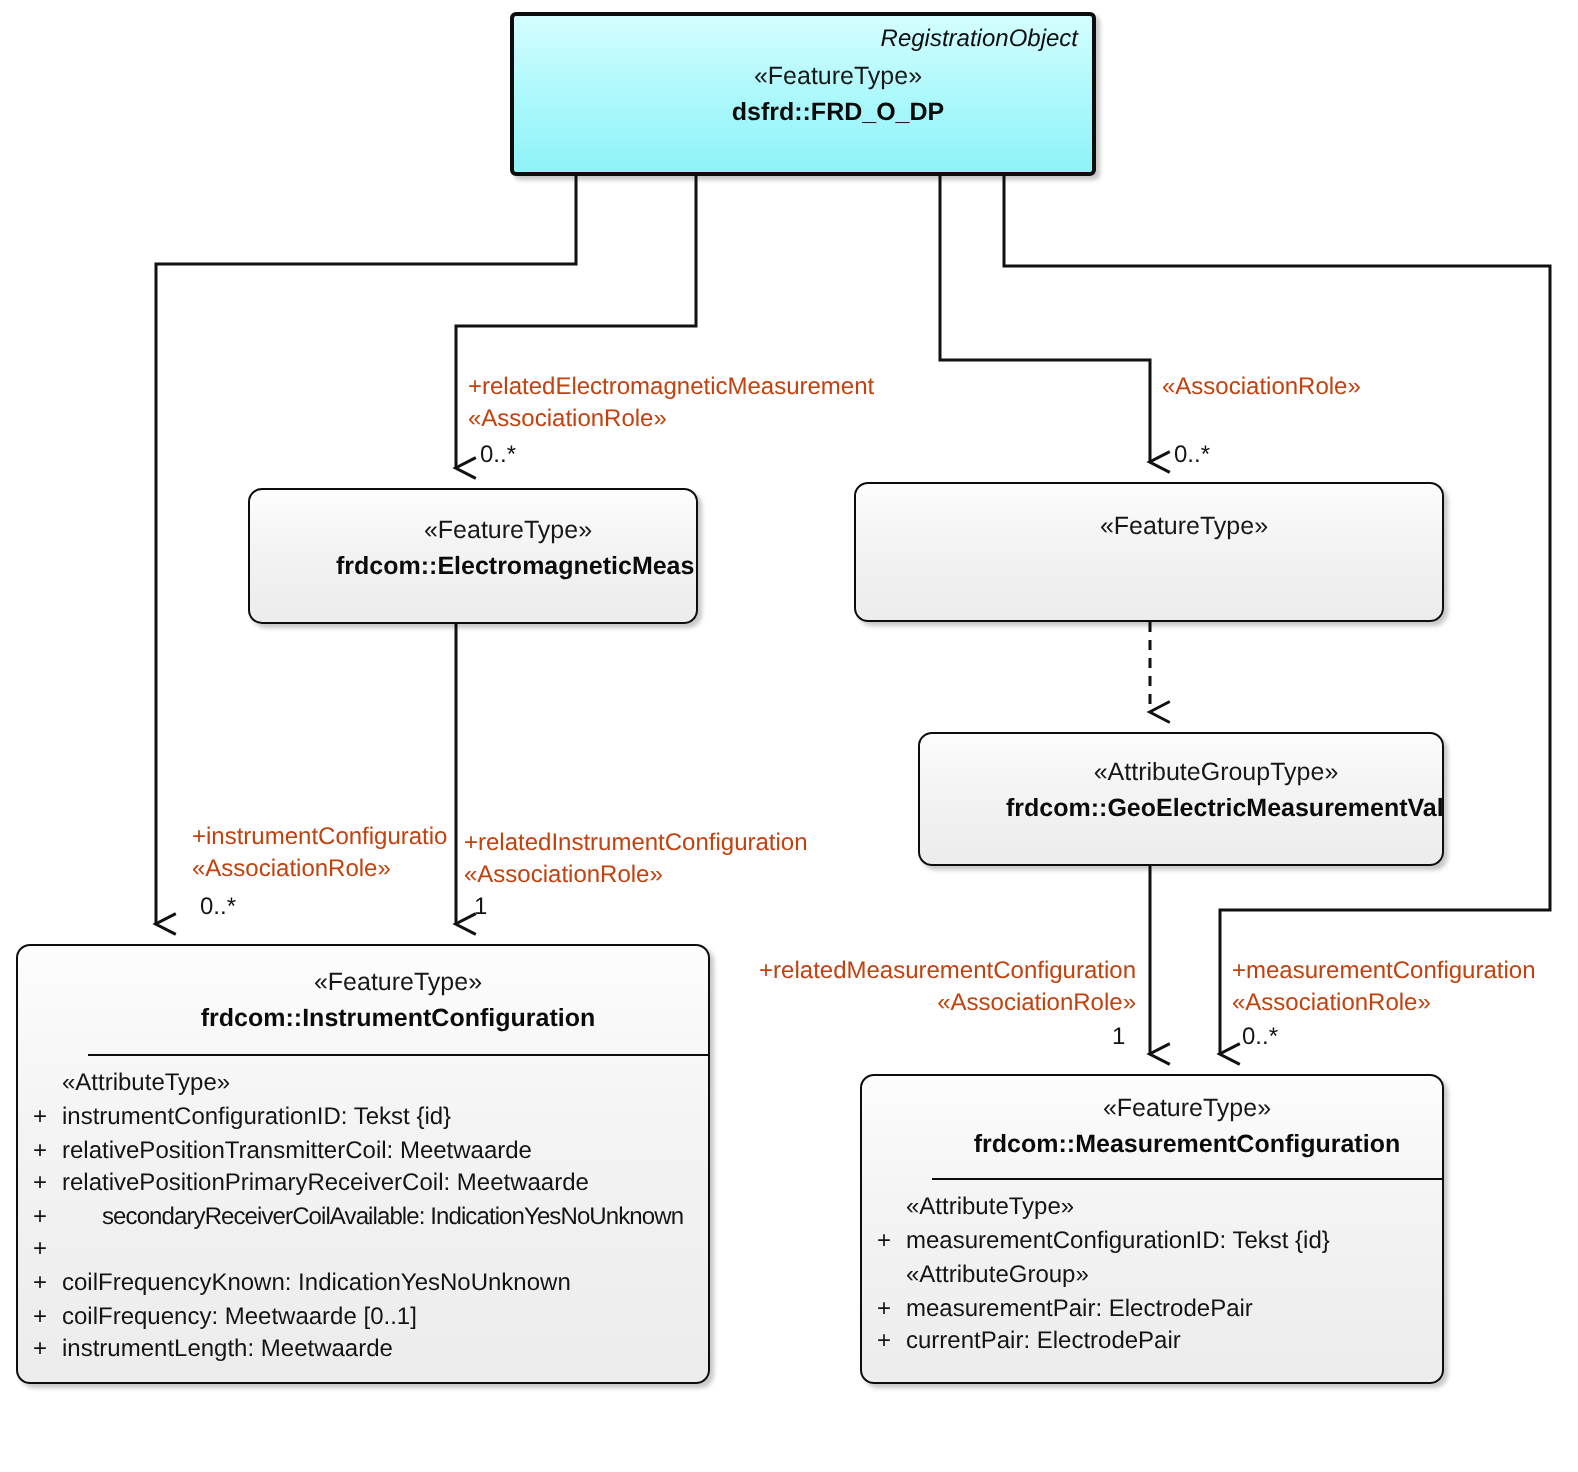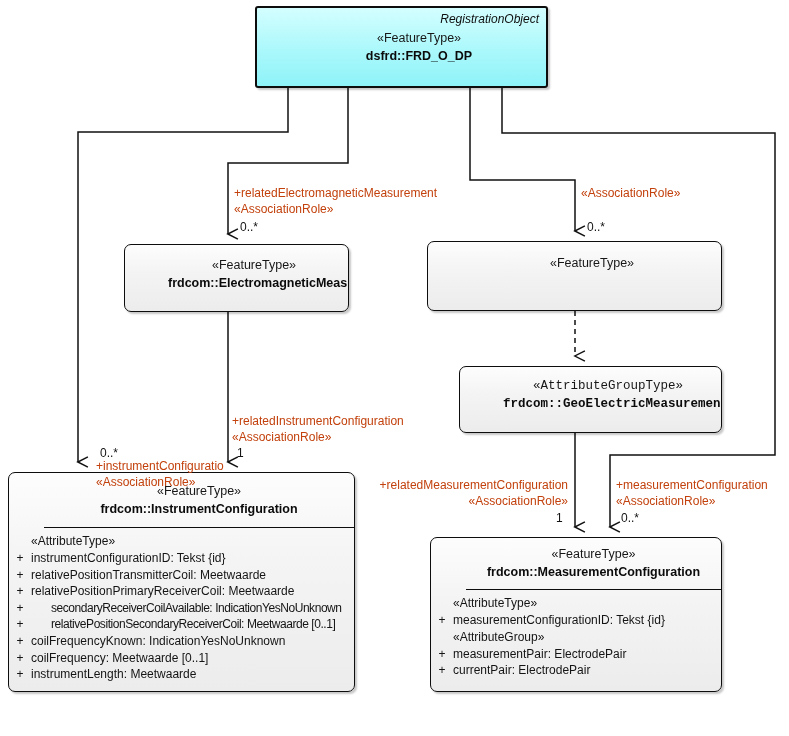--- a/index.html
+++ b/index.html
@@ -179,21 +179,21 @@
     </div>
   </div>
 
   <div class="uml-box grey" style="left:427px; top:241px; width:295px; height:70px;">
     <div class="box-header" style="padding-top:13px;">
       <div class="stereotype">«FeatureType»</div>
     </div>
   </div>
 
   <div class="uml-box grey" style="left:459px; top:366px; width:263px; height:67px;">
-    <div class="box-header" style="padding-top:11px;font-family:Liberation Mono, monospace;">
+    <div class="box-header" style="padding-top:11px;">
       <div class="stereotype">«AttributeGroupType»</div>
       <div class="class-name">frdcom::GeoElectricMeasurementValue</div>
     </div>
   </div>
 
   <div class="uml-box grey" style="left:8px; top:472px; width:347px; height:220px;">
     <div class="box-header with-sep" style="padding-top:10px; padding-bottom:9px;">
       <div class="stereotype">«FeatureType»</div>
       <div class="class-name">frdcom::InstrumentConfiguration</div>
     </div>
@@ -210,21 +210,20 @@
       <div class="attr-row">
         <span class="attr-vis">+</span>
         <span class="attr-text">relativePositionPrimaryReceiverCoil: Meetwaarde</span>
       </div>
       <div class="attr-row">
         <span class="attr-vis">+</span>
         <span class="attr-text tight">secondaryReceiverCoilAvailable: IndicationYesNoUnknown</span>
       </div>
       <div class="attr-row">
         <span class="attr-vis">+</span>
-        <span class="attr-text tight">relativePositionSecondaryReceiverCoil: Meetwaarde [0..1]</span>
       </div>
       <div class="attr-row">
         <span class="attr-vis">+</span>
         <span class="attr-text">coilFrequencyKnown: IndicationYesNoUnknown</span>
       </div>
       <div class="attr-row">
         <span class="attr-vis">+</span>
         <span class="attr-text">coilFrequency: Meetwaarde [0..1]</span>
       </div>
       <div class="attr-row">
@@ -261,21 +260,21 @@
     <span class="role">+relatedElectromagneticMeasurement</span>
     <span class="stereo">«AssociationRole»</span>
   </div>
   <div class="mult" style="left:240px; top:220px;">0..*</div>
 
   <div class="edge-label" style="left:581px; top:186px;">
     <span class="stereo">«AssociationRole»</span>
   </div>
   <div class="mult" style="left:587px; top:220px;">0..*</div>
 
-  <div class="edge-label" style="left:96px; top:411px;margin-top:48px;">
+  <div class="edge-label" style="left:96px; top:411px;">
     <span class="role">+instrumentConfiguratio</span>
     <span class="stereo">«AssociationRole»</span>
   </div>
   <div class="mult" style="left:100px; top:446px;">0..*</div>
 
   <div class="edge-label" style="left:232px; top:414px;">
     <span class="role">+relatedInstrumentConfiguration</span>
     <span class="stereo">«AssociationRole»</span>
   </div>
   <div class="mult" style="left:237px; top:446px;">1</div>

